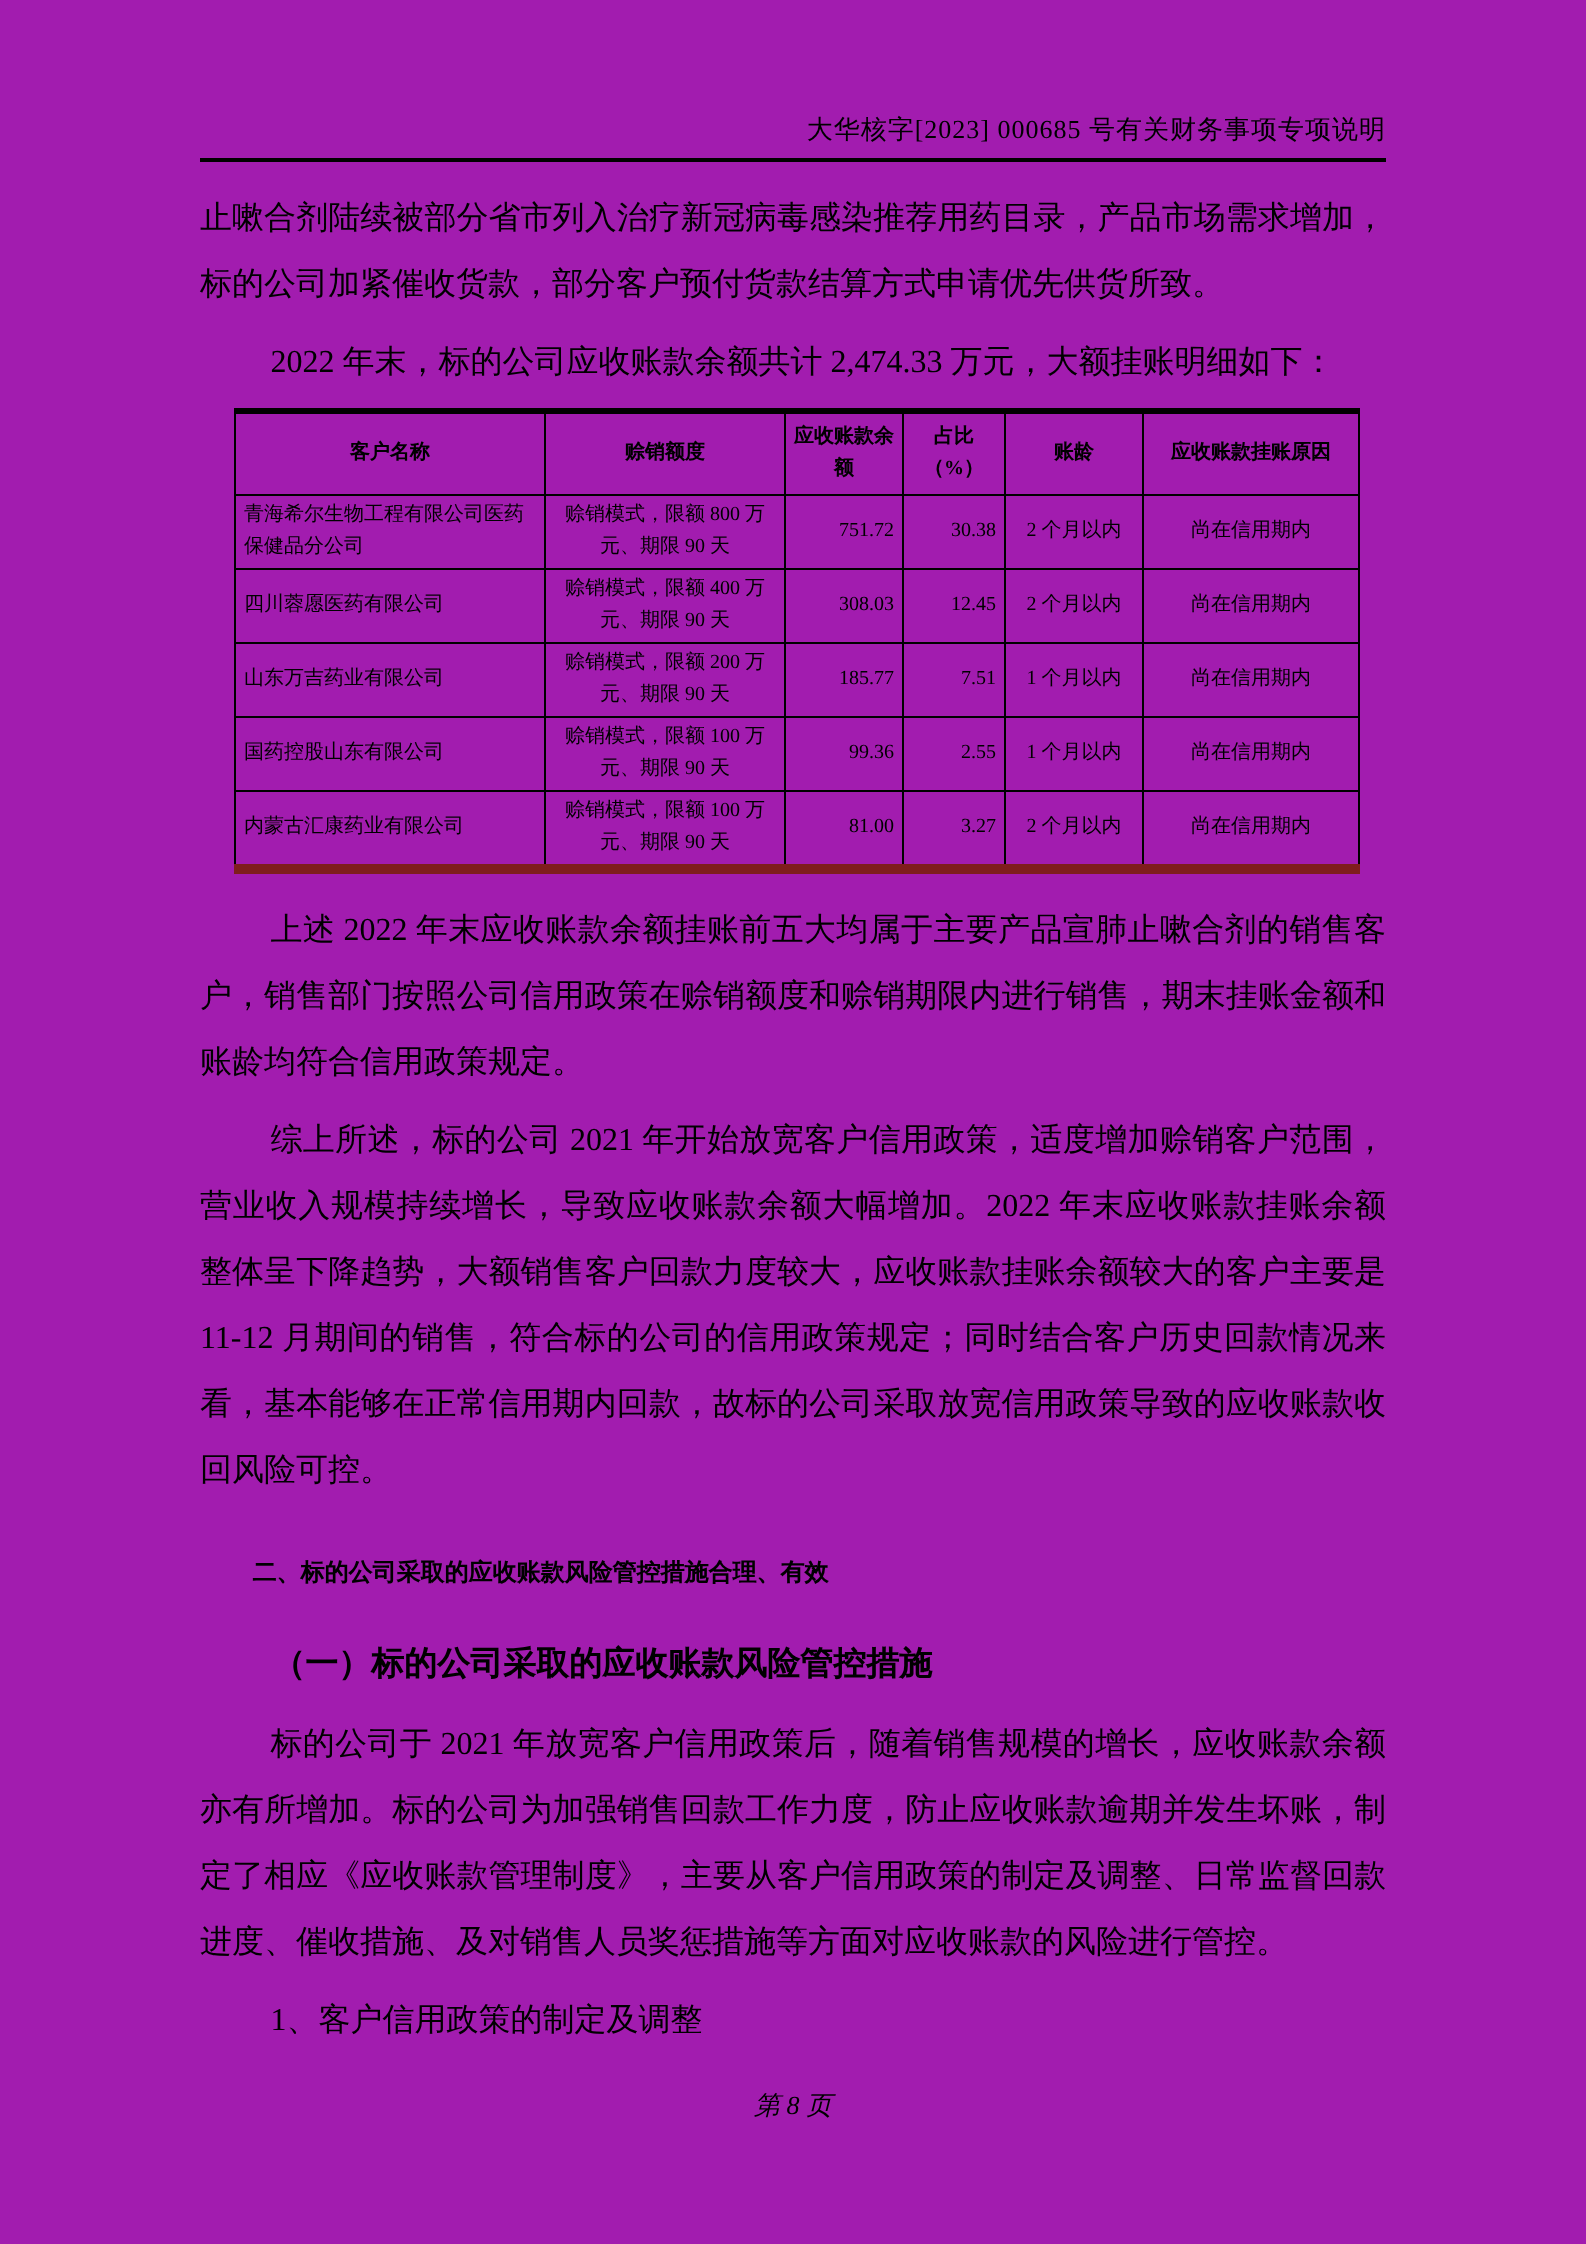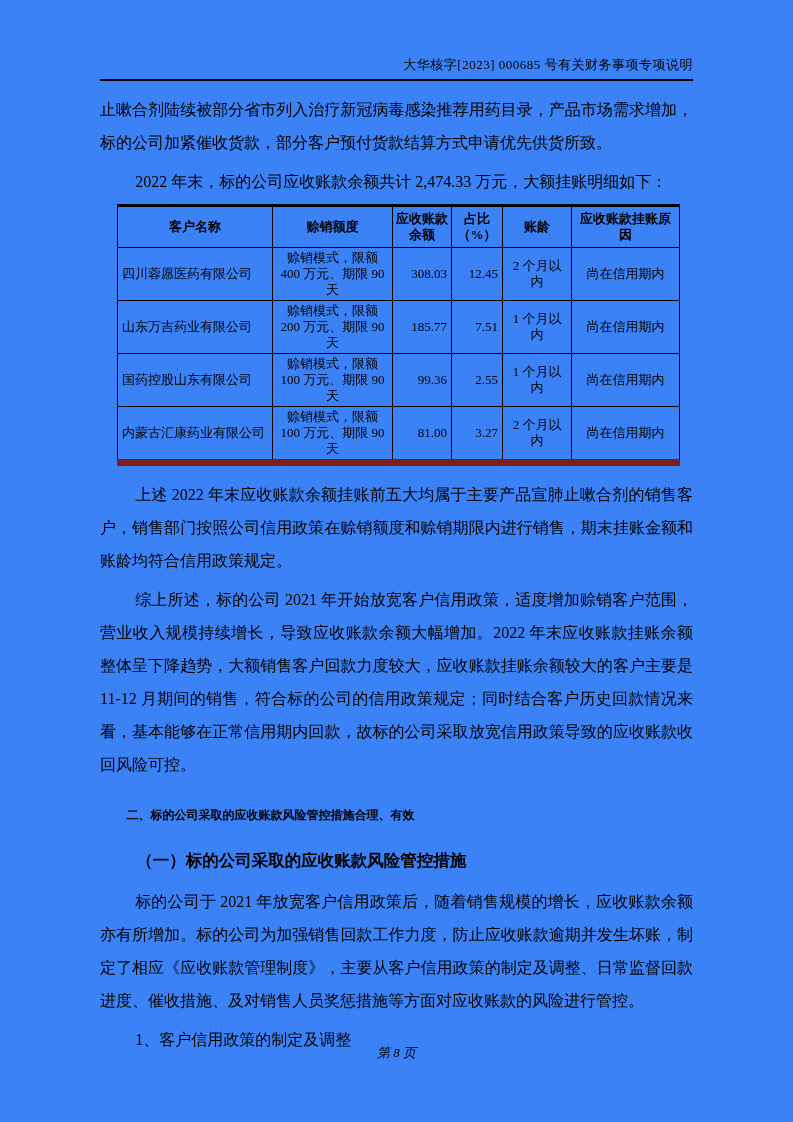--- a/index.html
+++ b/index.html
@@ -1,20 +1,20 @@
 <!DOCTYPE html>
 <html lang="zh"><head>
 <meta charset="utf-8">
 <style>
   html,body { margin:0; padding:0; background:#888; }
   .page {
     position:relative;
     width:793px; height:1122px;
     margin:0 auto;
-    background:#3b82f6;
+    background:#a21caf;
     box-sizing:border-box;
     padding:56px 100px 0 100px;
     font-family:"Liberation Serif","DejaVu Serif",serif;
     color:#000;
     overflow:hidden;
   }
   .doc-ref {
     text-align:right;
     font-size:13px;
     line-height:18px;
@@ -36,23 +36,23 @@
   .unit-label {
     text-align:right;
     font-size:13px;
     margin:4px 0 3px 0;
   }
   table.data-table {
     width:562px;
     margin-left:17px;
     border-collapse:collapse;
     table-layout:fixed;
-    font-size:13px;
+    font-size:10px;
     border-top:3px solid #000;
-    border-bottom:7px solid #7f1d1d;
+    border-bottom:5px solid #7f1d1d;
   }
   table.data-table th, table.data-table td {
     border:1px solid #000;
     padding:2px 4px;
     line-height:16px;
     vertical-align:middle;
     overflow:hidden;
   }
   table.data-table th {
     font-weight:bold;
@@ -126,20 +126,28 @@
         <th>客户名称</th>
         <th>赊销额度</th>
         <th>应收账款余额</th>
         <th>占比（%）</th>
         <th>账龄</th>
         <th>应收账款挂账原因</th>
       </tr>
     </thead>
     <tbody id="table-body">
         <tr>
+          <td class="name-cell">青海希尔生物工程有限公司医药保健品分公司</td>
+          <td class="offer-cell">赊销模式，限额 800 万元、期限 90 天</td>
+          <td class="num-cell">751.72</td>
+          <td class="num-cell">30.38</td>
+          <td class="age-cell">2 个月以内</td>
+          <td class="reason-cell">尚在信用期内</td>
+        </tr>
+        <tr>
           <td class="name-cell">四川蓉愿医药有限公司</td>
           <td class="offer-cell">赊销模式，限额 400 万元、期限 90 天</td>
           <td class="num-cell">308.03</td>
           <td class="num-cell">12.45</td>
           <td class="age-cell">2 个月以内</td>
           <td class="reason-cell">尚在信用期内</td>
         </tr>
         <tr>
           <td class="name-cell">山东万吉药业有限公司</td>
           <td class="offer-cell">赊销模式，限额 200 万元、期限 90 天</td>

